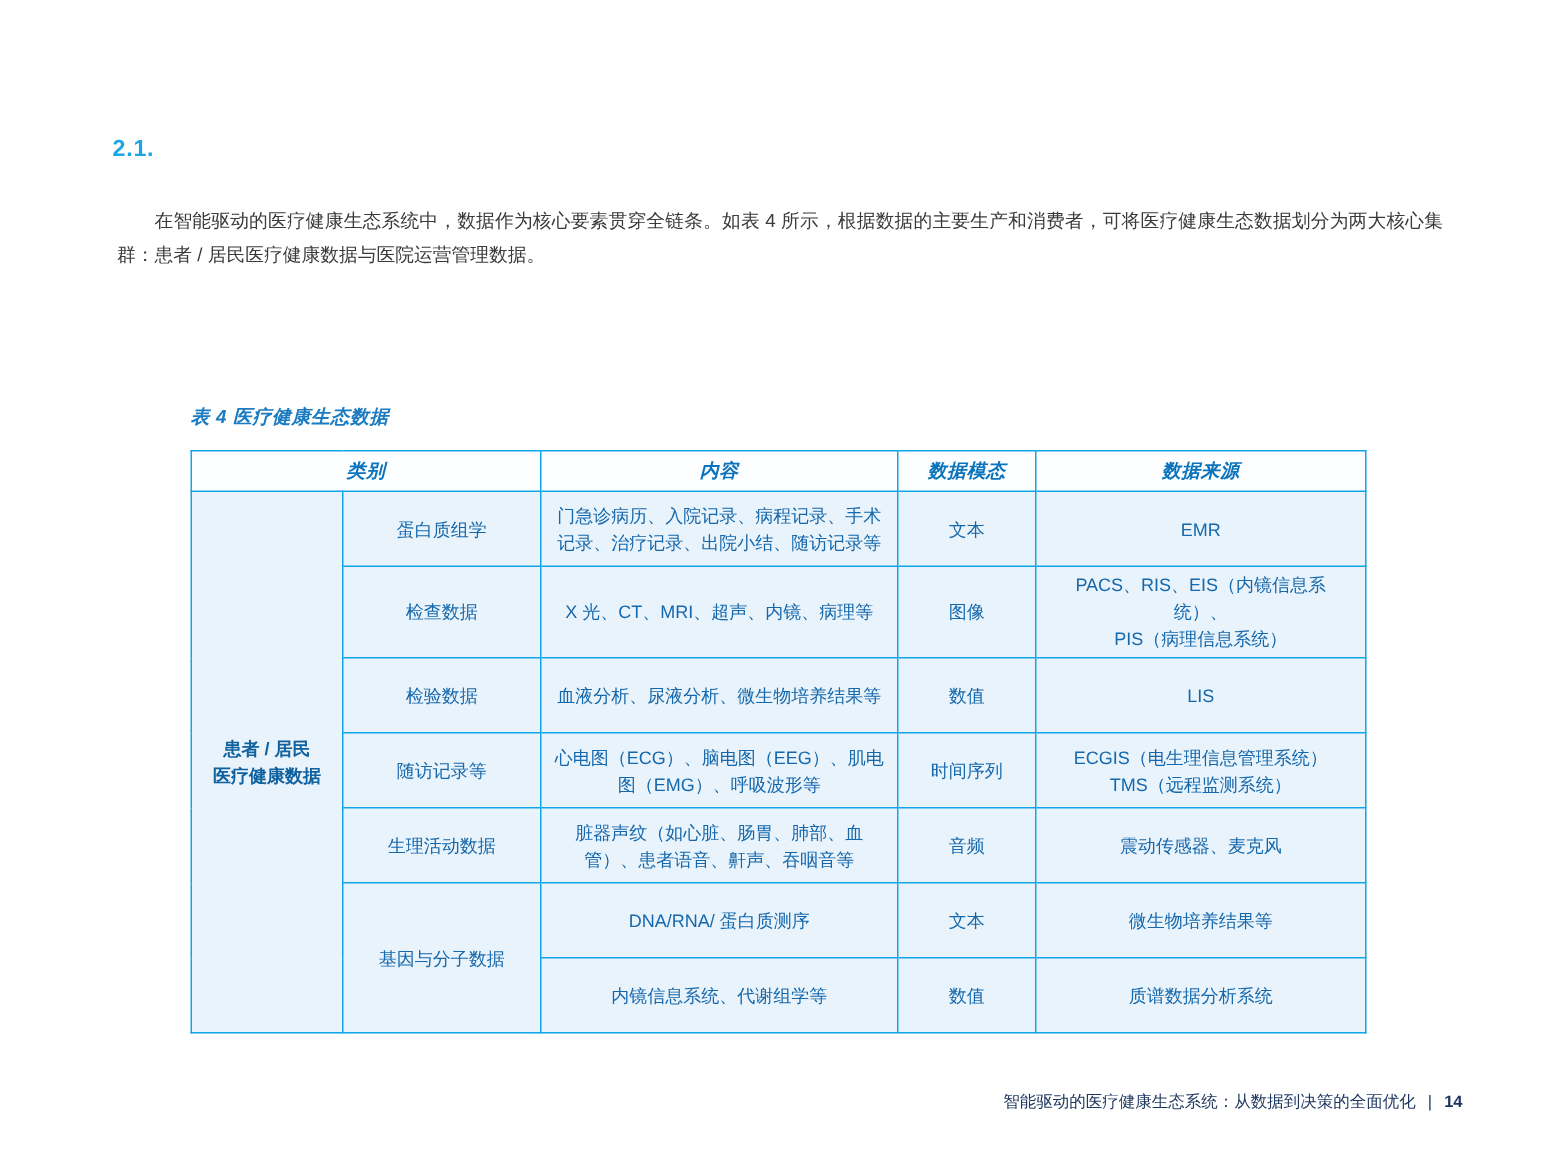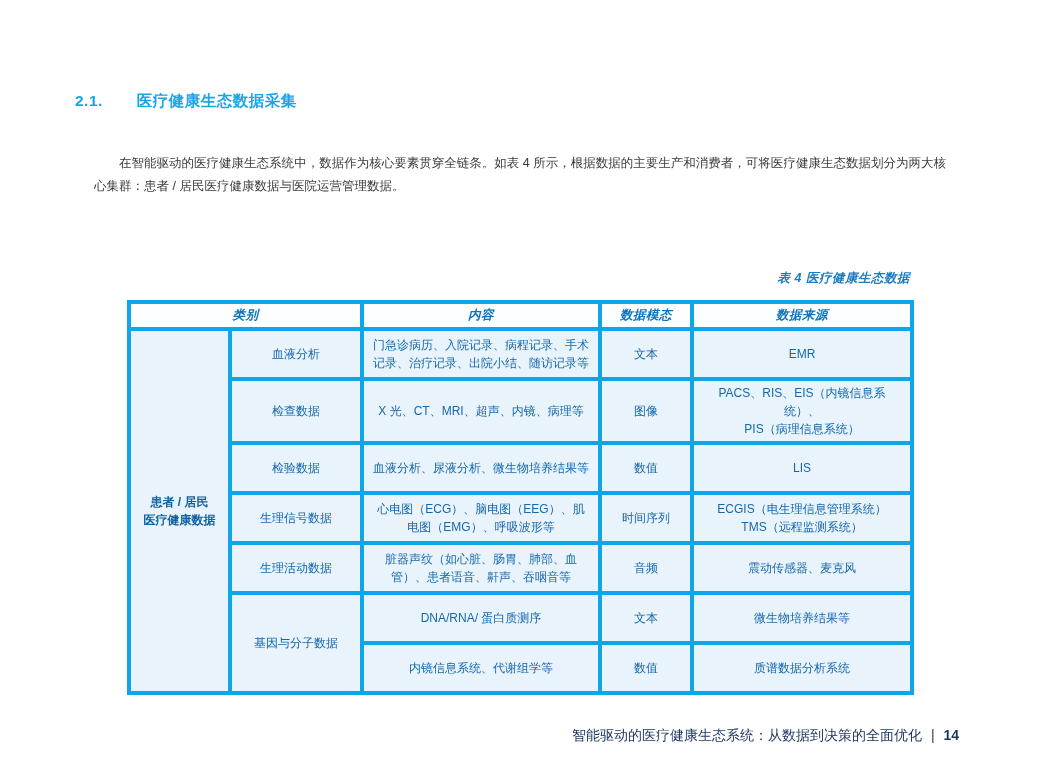--- a/index.html
+++ b/index.html
@@ -15,55 +15,56 @@
     position: absolute;
     left: 75px;
     top: 91px;
     margin: 0;
     font-size: 15.5px;
     font-weight: bold;
     color: #1ba5e5;
     letter-spacing: 0.5px;
     display: flex;
     align-items: baseline;
+    flex-direction: column;
   }
   .heading .num { margin-right: 34px; }
   .paragraphs {
     position: absolute;
     left: 78px;
     top: 136px;
     width: 884px;
     color: #3a3a3a;
     font-size: 12.5px;
     line-height: 23px;
     text-align: justify;
   }
-  .paragraphs p { margin: 16px; text-indent: 2em; }
+  .paragraphs p { margin: 0; text-indent: 2em; }
   .table-title {
     position: absolute;
     left: 127px;
     top: 270px;
     width: 783px;
-    text-align: right;
+    text-align: left;
     font-size: 12.5px;
     font-weight: bold;
     font-style: italic;
     color: #1b7cc2;
     letter-spacing: 0.5px;
   }
   table.eco {
     position: absolute;
     left: 127px;
     top: 300px;
     width: 783px;
     border-collapse: collapse;
     table-layout: fixed;
   }
   table.eco th, table.eco td {
-    border: 4px solid #0ea5e9;
+    border: 1px solid #0ea5e9;
     text-align: center;
     vertical-align: middle;
     padding: 3px 8px;
     box-sizing: border-box;
   }
   table.eco th {
     background: #fdfeff;
     color: #0c74bc;
     font-size: 12.5px;
     font-weight: bold;
@@ -80,38 +81,37 @@
   }
   table.eco td.group {
     font-weight: bold;
     white-space: pre-line;
     color: #10619f;
     margin-top: 13px;
   }
   table.eco td.pre { white-space: pre-line; }
   .footer {
     position: absolute;
-    right: 80px;
+    right: 64px;
     top: 727px;
-    font-size: 14px;
+    font-size: 11px;
     color: #1c355e;
     white-space: nowrap;
     text-align: center;
   }
   .footer .sep { margin: 0 5px; }
   .footer .pagenum { font-weight: bold; }
 </style>
 </head>
 <body>
 
 <div class="page">
 
   <h2 class="heading">
     <span class="num">2.1.</span>
-    <span class="ttl">医疗健康生态数据采集</span>
   </h2>
 
   <div class="paragraphs">
     <p>在智能驱动的医疗健康生态系统中，数据作为核心要素贯穿全链条。如表 4 所示，根据数据的主要生产和消费者，可将医疗健康生态数据划分为两大核心集群：患者 / 居民医疗健康数据与医院运营管理数据。</p>
   </div>
 
   <div class="table-title">表 4 医疗健康生态数据</div>
 
   <table class="eco">
     <colgroup>
@@ -126,40 +126,40 @@
         <th colspan="2">类别</th>
         <th>内容</th>
         <th>数据模态</th>
         <th>数据来源</th>
       </tr>
     </thead>
     <tbody>
       <tr>
         <td class="group" rowspan="7">患者 / 居民
 医疗健康数据</td>
-        <td>血液分析</td>
+        <td>蛋白质组学</td>
         <td>门急诊病历、入院记录、病程记录、手术记录、治疗记录、出院小结、随访记录等</td>
         <td>文本</td>
         <td class="pre">EMR</td>
       </tr>
       <tr>
         <td>检查数据</td>
         <td>X 光、CT、MRI、超声、内镜、病理等</td>
         <td>图像</td>
         <td class="pre">PACS、RIS、EIS（内镜信息系统）、
 PIS（病理信息系统）</td>
       </tr>
       <tr>
         <td>检验数据</td>
         <td>血液分析、尿液分析、微生物培养结果等</td>
         <td>数值</td>
         <td class="pre">LIS</td>
       </tr>
       <tr>
-        <td>生理信号数据</td>
+        <td>随访记录等</td>
         <td>心电图（ECG）、脑电图（EEG）、肌电图（EMG）、呼吸波形等</td>
         <td>时间序列</td>
         <td class="pre">ECGIS（电生理信息管理系统）
 TMS（远程监测系统）</td>
       </tr>
       <tr>
         <td>生理活动数据</td>
         <td>脏器声纹（如心脏、肠胃、肺部、血管）、患者语音、鼾声、吞咽音等</td>
         <td>音频</td>
         <td class="pre">震动传感器、麦克风</td>

